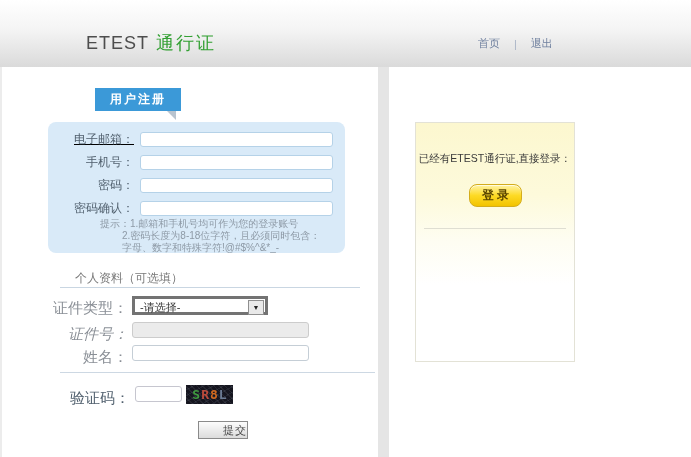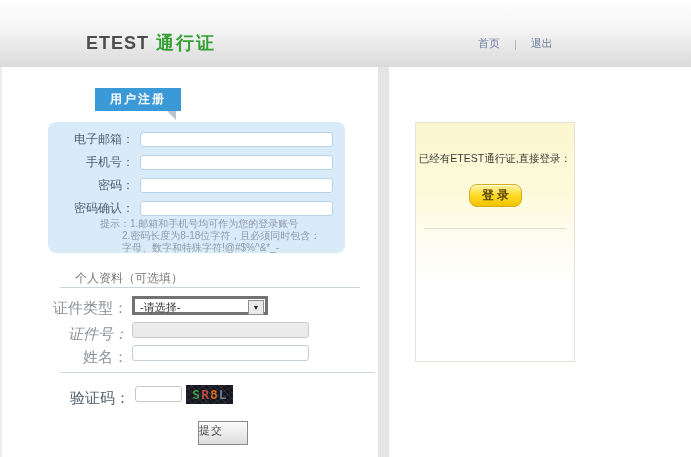--- a/index.html
+++ b/index.html
@@ -3,21 +3,21 @@
 <meta charset="utf-8">
 <style>
   html,body{margin:0;padding:0;}
   .page{position:relative;width:691px;height:457px;background:#ffffff;overflow:hidden;
         font-family:"Liberation Sans","DejaVu Sans",sans-serif;-webkit-font-smoothing:antialiased;}
   *{box-sizing:border-box;}
 
   
   .header{position:absolute;left:0;top:0;width:691px;height:67px;
           background:linear-gradient(to bottom,#ffffff 0%,#f4f4f4 45%,#dadada 100%);}
-  .logo{position:absolute;left:86px;top:31px;font-size:18px;font-weight:bold;color:#4d4d4d;letter-spacing:1px;}
+  .logo{position:absolute;left:86px;top:31px;font-size:18px;font-weight:normal;color:#4d4d4d;letter-spacing:1px;}
   .logo .green{color:#33a033;margin-left:7px;letter-spacing:2px;}
   .nav{position:absolute;left:476px;top:36px;font-size:11px;color:#6e7f9e;display:flex;align-items:center;}
   .nav .lnk{cursor:pointer;padding:0 2px;}
   .nav .sep{color:#aab4c6;margin:0 12px;}
 
   
   .col-gap{position:absolute;left:378px;top:67px;width:11px;height:390px;background:#e5e5e5;}
   .edge-l{position:absolute;left:0;top:67px;width:2px;height:390px;background:#ececec;}
 
   
@@ -55,22 +55,22 @@
        background-image:repeating-linear-gradient(45deg,rgba(255,255,255,0.07) 0 1px,transparent 1px 4px),
                         repeating-linear-gradient(-30deg,rgba(120,140,160,0.15) 0 1px,transparent 1px 5px);
        display:flex;align-items:center;justify-content:center;gap:1px;cursor:pointer;
        font-family:"DejaVu Sans Mono","Liberation Mono",monospace;font-weight:bold;font-size:13px;}
   .cap-img .c0{color:#3f9b3f;}
   .cap-img .c1{color:#b94a3c;}
   .cap-img .c2{color:#d2691e;}
   .cap-img .c3{color:#6b7b94;}
 
   
-  .submit{position:absolute;left:198px;top:421px;width:50px;height:24px;border:1px solid #8a8a8a;
-       background:linear-gradient(#fcfcfc,#dcdcdc);font-size:11px;color:#444;text-align:left;
+  .submit{position:absolute;left:198px;top:421px;width:50px;height:18px;border:1px solid #8a8a8a;
+       background:linear-gradient(#fcfcfc,#dcdcdc);font-size:11px;color:#444;text-align:right;
        line-height:17px;cursor:pointer;letter-spacing:1px;}
 
   
   .login-panel{position:absolute;left:415px;top:122px;width:160px;height:240px;border:1px solid #e3e2d6;
        background:linear-gradient(to bottom,#fcf7cf 0%,#fdfadb 30%,#fefdf2 50%,#ffffff 68%);}
   .login-msg{position:absolute;top:29px;left:2px;right:2px;text-align:center;font-size:10.5px;
        font-weight:normal;color:#3a3a3a;white-space:nowrap;}
   .login-btn{position:absolute;top:61px;left:53px;width:53px;height:23px;border:1px solid #d4ad1c;
        border-radius:8px;background:linear-gradient(#fff3a6 0%,#fdda25 50%,#f2c300 100%);
        box-shadow:inset 0 1px 0 rgba(255,255,255,0.65);color:#5a4500;font-size:12px;font-weight:bold;
@@ -91,21 +91,21 @@
     </div>
   </div>
 
   <div class="edge-l"></div>
   <div class="col-gap"></div>
 
   <div class="tab">用户注册</div>
   <div class="tab-tail"></div>
 
   <div class="blue-panel">
-    <div class="f-row" style="top:9px;">
+    <div class="f-row" style="top:9px;text-decoration:underline;">
       <span class="lbl">电子邮箱：</span>
       <input type="text" value="" style="">
     </div>
     <div class="f-row" style="top:32px;">
       <span class="lbl">手机号：</span>
       <input type="text" value="" style="">
     </div>
     <div class="f-row" style="top:55px;">
       <span class="lbl">密码：</span>
       <input type="password" value="" style="">

